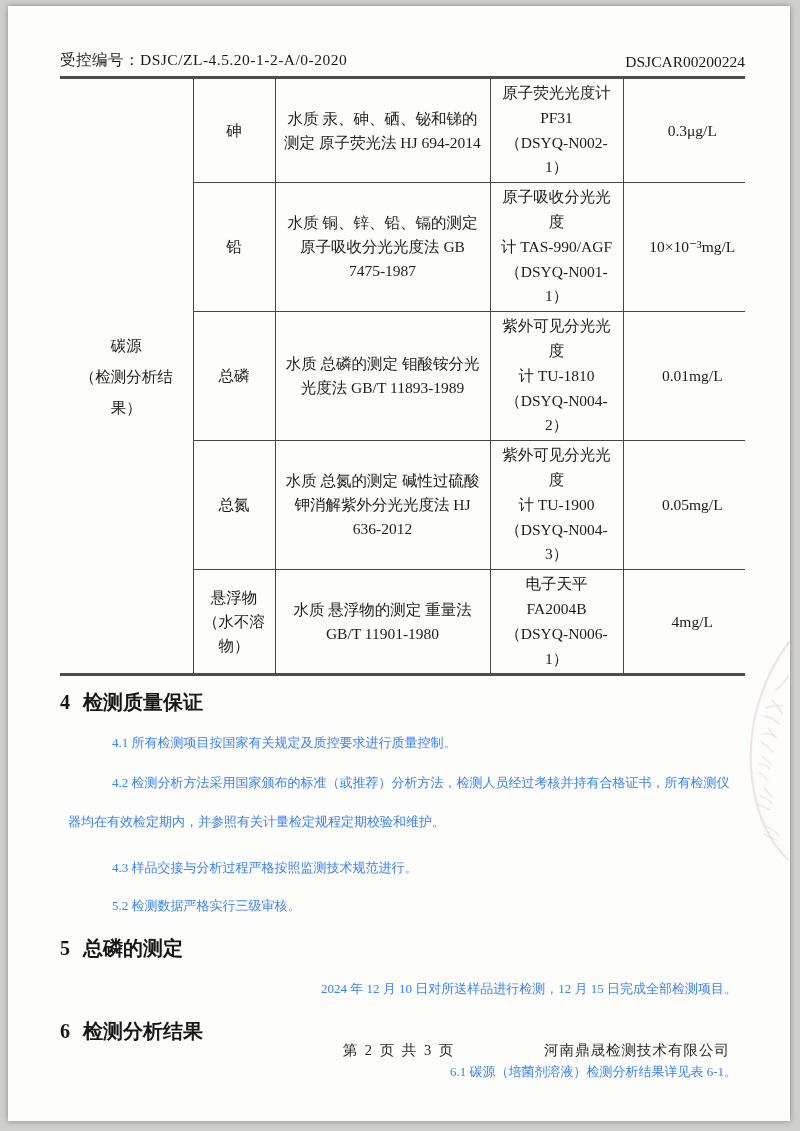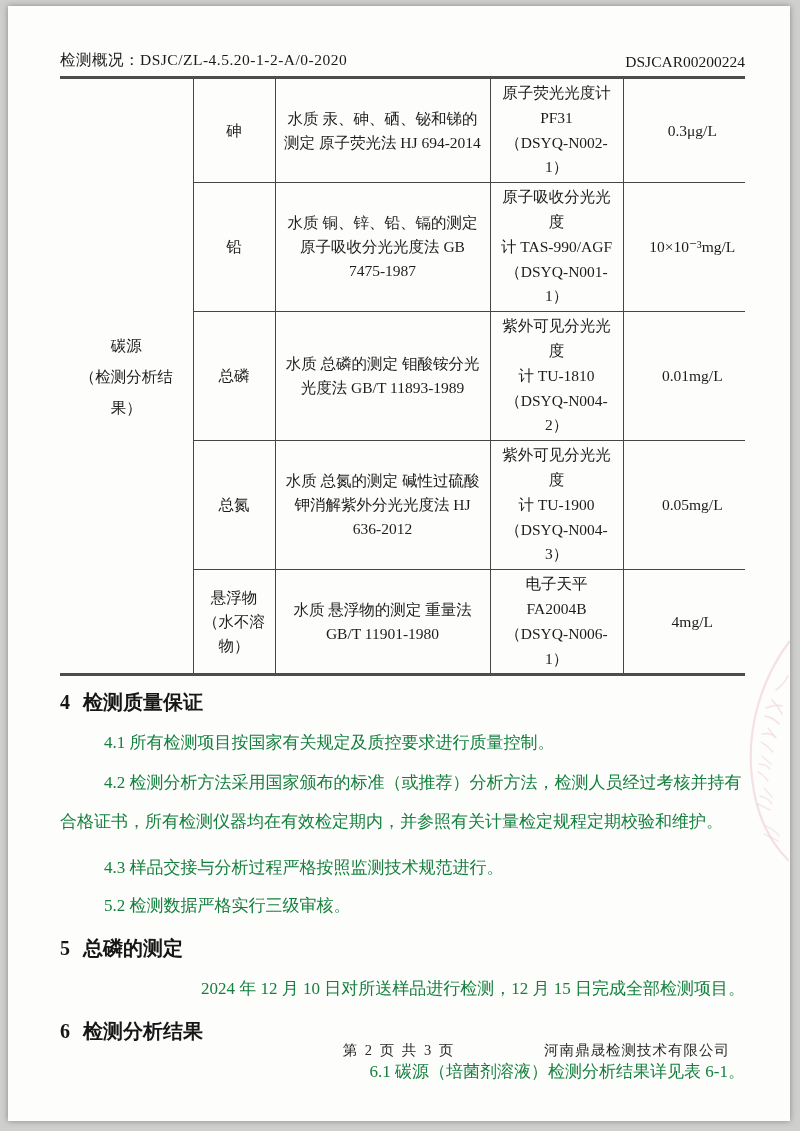--- a/index.html
+++ b/index.html
@@ -49,22 +49,22 @@
   table.tbl td.inst{white-space:pre-line;line-height:1.6;}
   tr.r1{height:62px;} tr.r2{height:57px;} tr.r3{height:55px;}
   tr.r4{height:55px;} tr.r5{height:49px;}
   
   .sec-h{
     font-size:20px;font-weight:bold;color:#161616;
     margin:13px 0 0 0;display:flex;align-items:baseline;
   }
   .sec-h .num{margin-right:13px;}
   .para{
-    font-size:17px;line-height:39px;color:#15803d;
-    text-indent:44px;margin:0;
+    font-size:13px;line-height:39px;color:#3b82f6;
+    text-indent:44px;margin:8px;
   }
   .para.single{line-height:22px;margin-top:16px;}
   .para.multi{margin-top:9px;}
   .mt14{margin-top:14px;} .mt18{margin-top:18px;} .mt20{margin-top:20px;text-align:right;}
   
   .footer{
     position:absolute;left:52px;right:52px;bottom:60px;height:20px;
     font-size:14.5px;color:#2a2a2a;
   }
   .footer .pageinfo{
@@ -79,21 +79,21 @@
   }
 </style>
 </head>
 <body>
 
 <div class="page">
   <div class="content">
 
     <div class="hdr">
       <div class="left">
-        <span>检测概况：</span><span>DSJC/ZL-4.5.20-1-2-A/0-2020</span>
+        <span>受控编号：</span><span>DSJC/ZL-4.5.20-1-2-A/0-2020</span>
       </div>
       <div class="right">DSJCAR00200224</div>
     </div>
 
     <div class="rule top"></div>
 
     <table class="tbl">
       <colgroup>
         <col style="width:133px">
           <col style="width:82px">

